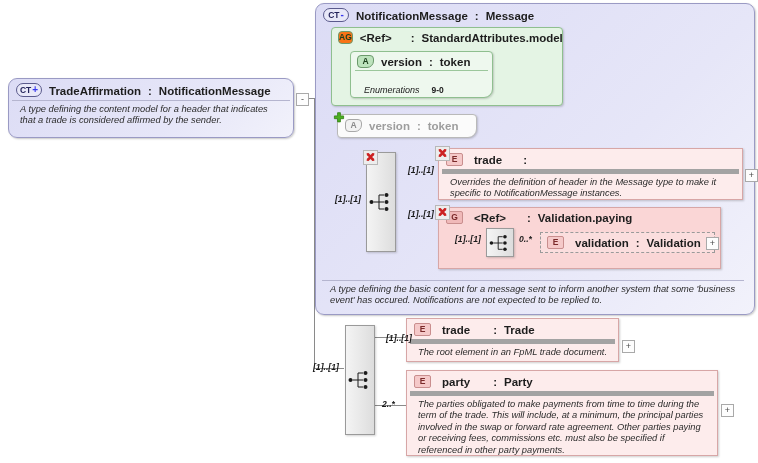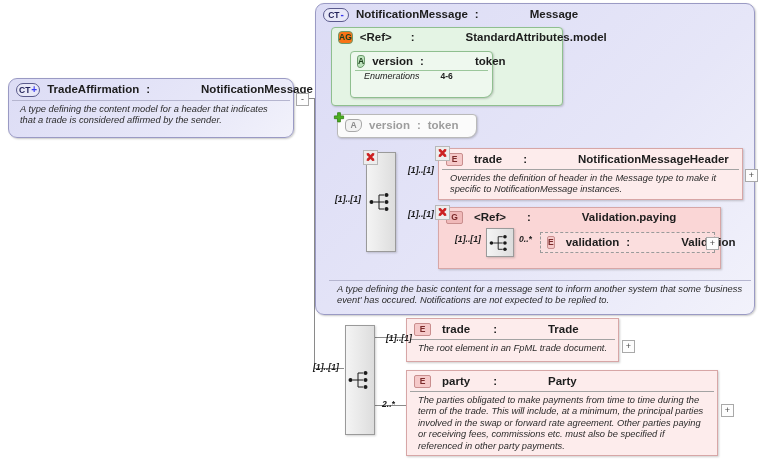--- a/index.html
+++ b/index.html
@@ -19,38 +19,38 @@
     border:1px solid #9a9ac4;
     border-radius:9px;
     background:#d6d7f2;
     box-shadow:1px 1px 2px rgba(0,0,0,0.22);
   }
   .ct-inner-bg{
     background:linear-gradient(135deg,#dcdcf5 0%,#e6e6f8 60%,#f2f2fb 100%);
   }
 
   .title-row{
-    display:flex;align-items:flex-start;
+    display:flex;align-items:flex-end;
     gap:7px;
     padding:4px 8px 3px 7px;
     font-size:11.5px;
     font-weight:bold;
     color:#1d1d1d;
     white-space:nowrap;
   }
   .desc{
     font-size:9.3px;
     font-style:italic;
     color:#2b2b2b;
     line-height:11.4px;
     padding:3px 8px 4px 8px;
     border-top:1px solid #b5b5cf;
     margin:0 3px;
   }
-  .desc.pink{border-top:1px solid #a3a3a3;}
+  .desc.pink{border-top:5px solid #a3a3a3;}
 
   
   .badge{
     display:inline-flex;align-items:center;justify-content:center;
     font-size:8.5px;font-weight:bold;font-style:normal;
     line-height:1;
     box-sizing:border-box;
   }
   .badge-ct{
     width:26px;height:14px;border-radius:7px;
@@ -115,23 +115,23 @@
     box-shadow:1px 1px 2px rgba(0,0,0,0.18);
   }
   .attr-grey{
     border:1px solid #b9b9b9;
     background:#fbfbfb;
     border-radius:4px 4px 9px 4px;
     box-shadow:1px 1px 2px rgba(0,0,0,0.18);
     color:#9d9d9d;
   }
   .enum-row{
-    display:flex;align-items:flex-end;gap:21px;
+    display:flex;align-items:flex-end;gap:12px;
     font-size:9px;color:#202020;
-    padding:0 8px 3px 9px;
+    padding:14px 8px 3px 9px;
     border-top:1px solid #9cc79c;
     margin:0 4px;
   }
   .enum-label{font-style:italic;}
   .enum-val{font-weight:bold;font-size:8.5px;}
 
   
   .el-box{
     border:1px solid #d7a6a6;
     background:#fbe3e3;
@@ -179,21 +179,21 @@
     white-space:nowrap;
     z-index:5;
   }
 
   
   .ln{position:absolute;background:#8a8a8a;}
   .ln.h{height:1px;}
   .ln.v{width:1px;}
   .t-name{font-weight:bold;}
   .t-sep{font-weight:bold;}
-  .t-type{font-weight:bold;margin-left:44px;}
+  .t-type{font-weight:bold;}
   .grey-txt{color:#9d9d9d;font-weight:bold;}
 </style>
 </head>
 <body>
 
 <div id="stage">
 
   <div class="ln h" style="left:301px;top:98px;width:14px;"></div>
   <div class="ln v" style="left:314px;top:98px;height:270px;"></div>
 
@@ -237,21 +237,21 @@
       <span class="badge badge-ct">
         <span>CT</span>
           <span class="pm minus">-</span>
       </span>
       <span class="t-name">NotificationMessage</span>
       <span class="t-sep">:</span>
       <span class="t-type">Message</span>
     </div>
   </div>
 
-  <div style="position:absolute;left:326px;top:280px;width:428px;">
+  <div style="position:absolute;left:319px;top:280px;width:428px;">
     <div class="desc">A type defining the basic content for a message sent to inform another system that some 'business event' has occured. Notifications are not expected to be replied to.</div>
   </div>
 
   <div class="box ag-box" style="left:331px;top:27px;width:232px;height:79px;">
     <div class="title-row" style="padding:3px 8px 2px 6px;">
       <span class="badge badge-ag">AG</span>
       <span class="t-name">&lt;Ref&gt;</span>
       <span class="t-sep" style="margin-left:12px;">:</span>
       <span class="t-type">StandardAttributes.model</span>
     </div>
@@ -259,21 +259,21 @@
 
   <div class="box attr-box" style="left:350px;top:51px;width:143px;height:47px;">
     <div class="title-row" style="padding:3px 8px 2px 6px;">
       <span class="badge badge-a">A</span>
       <span class="t-name">version</span>
       <span class="t-sep">:</span>
       <span class="t-type">token</span>
     </div>
     <div class="enum-row">
       <span class="enum-label">Enumerations</span>
-      <span class="enum-val">4-6</span>
+      <span class="enum-val">9-0</span>
     </div>
   </div>
 
   <div class="box attr-grey" style="left:337px;top:114px;width:140px;height:24px;">
     <div class="title-row" style="padding:4px 8px 2px 7px;">
       <span class="badge badge-a-grey">A</span>
       <span class="grey-txt">version</span>
       <span class="grey-txt">:</span>
       <span class="grey-txt">token</span>
     </div>
@@ -302,21 +302,20 @@
       <path d="M1.6 1.2l2 -0.2 1.9 2.1 1.9 -2.1 2 0.2 -0.3 2 -2 1.8 2 1.8 0.3 2 -2 0.2 -1.9 -2.1 -1.9 2.1 -2 -0.2 0.3 -2 2 -1.8 -2 -1.8z" fill="#cc2222"></path>
     </svg>
   </div>
   <div class="card" style="left:335px;top:194px;">[1]..[1]</div>
 
   <div class="box el-box solidlight" style="left:438px;top:148px;width:305px;height:52px;">
     <div class="title-row" style="padding:4px 8px 3px 7px;">
       <span class="badge badge-e">E</span>
       <span class="t-name" style="margin-left:4px;">trade</span>
       <span class="t-sep" style="margin-left:14px;">:</span>
-      <span class="t-type">NotificationMessageHeader</span>
     </div>
     <div class="desc pink">Overrides the definition of header in the Message type to make it specific to NotificationMessage instances.</div>
   </div>
   <div class="xmark" style="left:435px;top:146px;">
     <svg width="11" height="11" viewBox="0 0 11 11">
       <path d="M1.6 1.2l2 -0.2 1.9 2.1 1.9 -2.1 2 0.2 -0.3 2 -2 1.8 2 1.8 0.3 2 -2 0.2 -1.9 -2.1 -1.9 2.1 -2 -0.2 0.3 -2 2 -1.8 -2 -1.8z" fill="#cc2222"></path>
     </svg>
   </div>
   <div class="card" style="left:408px;top:165px;">[1]..[1]</div>
   <div class="exp" style="left:745px;top:169px;">

